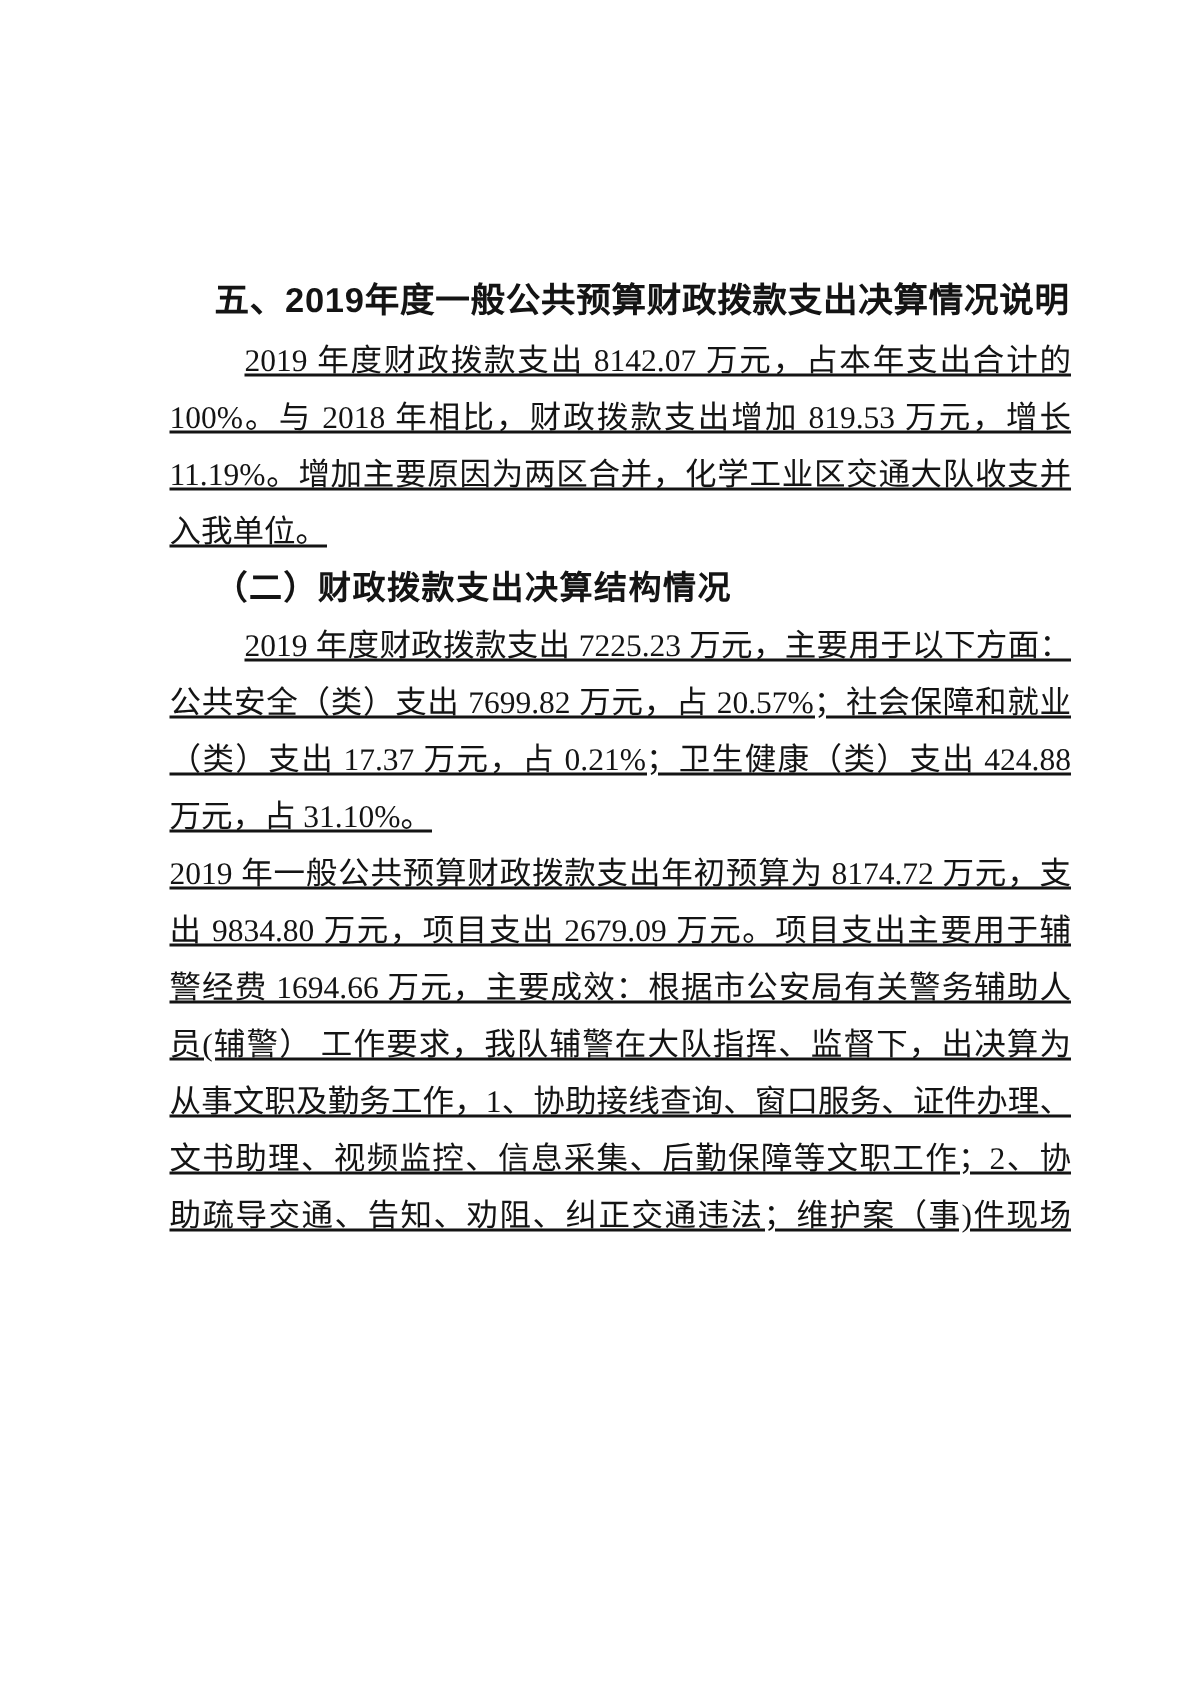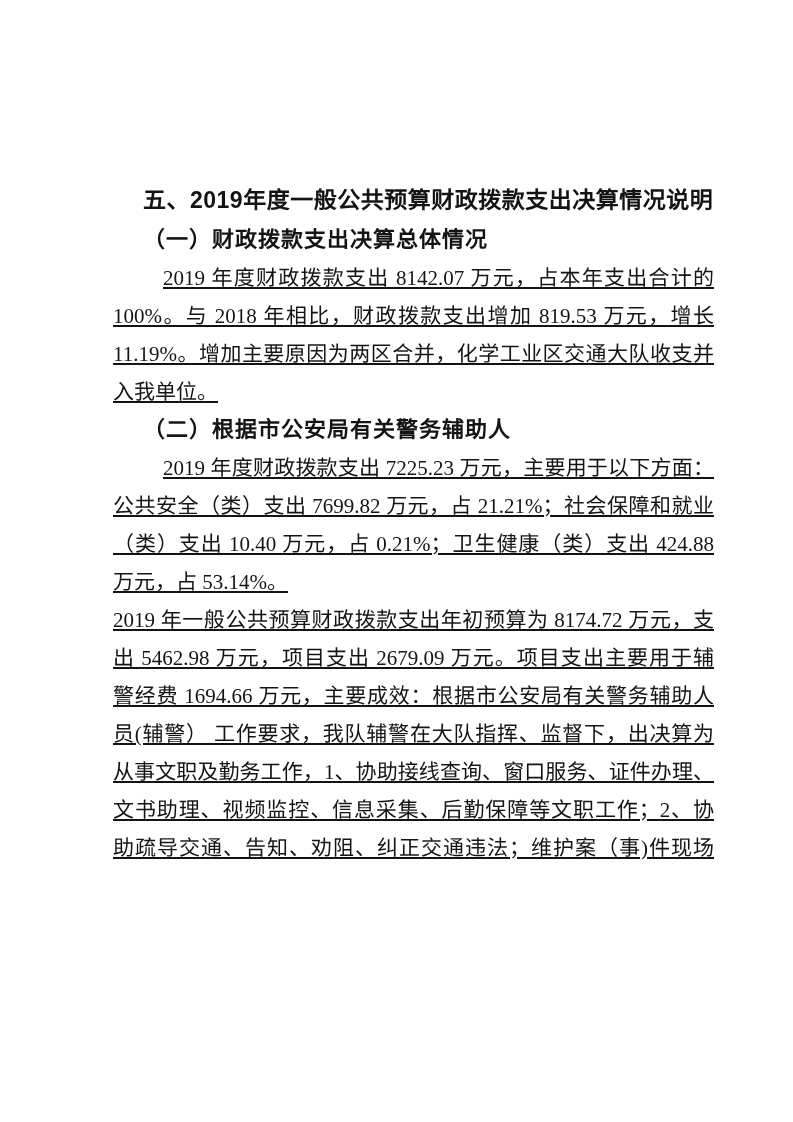--- a/index.html
+++ b/index.html
@@ -63,38 +63,37 @@
 </style>
 </head>
 <body>
 
 <div class="page">
   <div class="content">
 
     <div class="doc-title">五、2019年度一般公共预算财政拨款支出决算情况说明</div>
 
     <div class="section">
-      <div class="heading">（一）财政拨款支出决算总体情况</div>
       <div class="line indent">2019 年度财政拨款支出 8142.07 万元，占本年支出合计的</div>
       <div class="line">100%。与 2018 年相比，财政拨款支出增加 819.53 万元，增长</div>
       <div class="line">11.19%。增加主要原因为两区合并，化学工业区交通大队收支并</div>
       <div class="line end">入我单位。</div>
     </div>
 
     <div class="section">
-      <div class="heading">（二）根据市公安局有关警务辅助人</div>
+      <div class="heading">（二）财政拨款支出决算结构情况</div>
       <div class="line indent">2019 年度财政拨款支出 7225.23 万元，主要用于以下方面：</div>
-      <div class="line">公共安全（类）支出 7699.82 万元，占 21.21%；社会保障和就业</div>
-      <div class="line">（类）支出 10.40 万元，占 0.21%；卫生健康（类）支出 424.88</div>
-      <div class="line end">万元，占 53.14%。</div>
+      <div class="line">公共安全（类）支出 7699.82 万元，占 20.57%；社会保障和就业</div>
+      <div class="line">（类）支出 17.37 万元，占 0.21%；卫生健康（类）支出 424.88</div>
+      <div class="line end">万元，占 31.10%。</div>
     </div>
 
     <div class="section">
       <div class="line">2019 年一般公共预算财政拨款支出年初预算为 8174.72 万元，支</div>
-      <div class="line">出 5462.98 万元，项目支出 2679.09 万元。项目支出主要用于辅</div>
+      <div class="line">出 9834.80 万元，项目支出 2679.09 万元。项目支出主要用于辅</div>
       <div class="line">警经费 1694.66 万元，主要成效：根据市公安局有关警务辅助人</div>
       <div class="line">员(辅警） 工作要求，我队辅警在大队指挥、监督下，出决算为</div>
       <div class="line">从事文职及勤务工作，1、协助接线查询、窗口服务、证件办理、</div>
       <div class="line">文书助理、视频监控、信息采集、后勤保障等文职工作；2、协</div>
       <div class="line">助疏导交通、告知、劝阻、纠正交通违法；维护案（事)件现场</div>
     </div>
 
   </div>
 </div>
 

